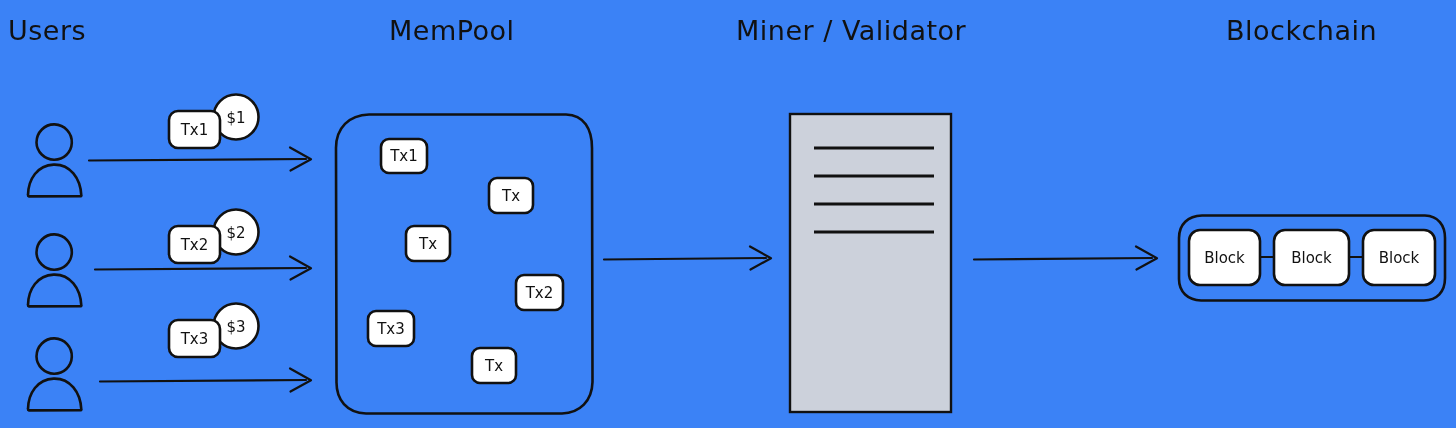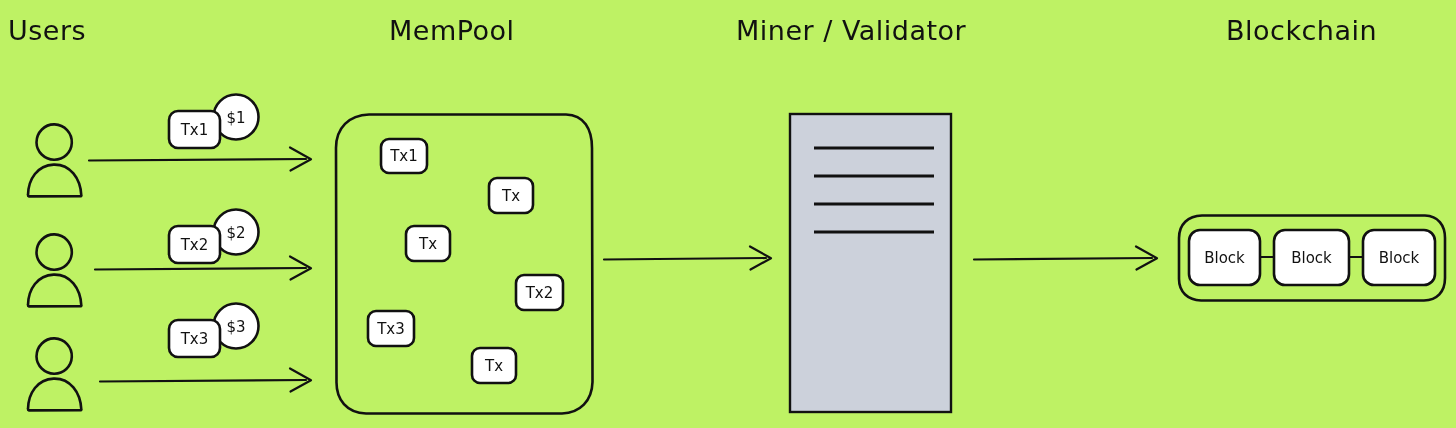--- a/index.html
+++ b/index.html
@@ -4,21 +4,21 @@
 <style>
   html, body {
     margin: 0;
     padding: 0;
     background: #ffffff;
   }
   #canvas {
     position: relative;
     width: 1456px;
     height: 428px;
-    background: #bef264;
+    background: #3b82f6;
     overflow: hidden;
     font-family: "DejaVu Sans", sans-serif;
   }
   #diagram {
     position: absolute;
     inset: 0;
     width: 1456px;
     height: 428px;
   }
   .hw-title {

